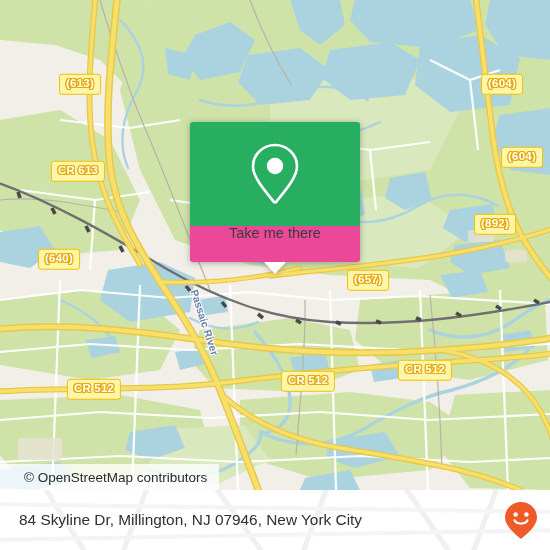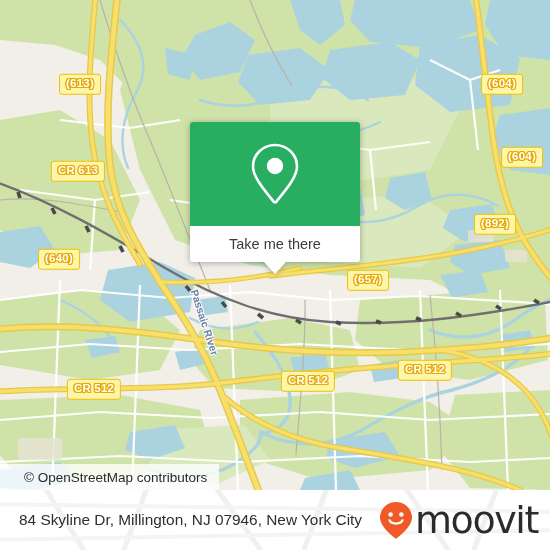--- a/index.html
+++ b/index.html
@@ -84,25 +84,25 @@
   #popup-head {
     background: #27ae60;
     height: 104px;
     border-radius: 3px 3px 0 0;
     display: flex;
     align-items: center;
     justify-content: center;
   }
   #popup-head svg { display: block; }
   #popup-body {
-    background: #ffffff;
+    background: #ec4899;
     border-radius: 0 0 3px 3px;
     height: 36px;
     display: flex;
-    align-items: center;
+    align-items: flex-start;
     justify-content: center;
   }
   #popup-label {
     color: #3c3c3c;
     font-size: 14.5px;
     line-height: 1;
   }
   #popup-tip {
     position: absolute;
     left: 50%;
@@ -382,18 +382,17 @@
 
       <div id="brand">
         <span>
           <svg width="34" height="38" viewBox="0 0 34 38" aria-hidden="true">
             <path d="M17 1 C8.2 1 1 8 1 16.6 C1 25.6 12.8 34.4 16 37.2 C16.6 37.7 17.4 37.7 18 37.2 C21.2 34.4 33 25.6 33 16.6 C33 8 25.8 1 17 1 Z" fill="#ef5a28"></path>
             <circle cx="11.6" cy="13.6" r="2.25" fill="#ffffff"></circle>
             <circle cx="22.4" cy="13.6" r="2.25" fill="#ffffff"></circle>
             <path d="M10.6 19.4 C12.4 23.6 21.6 23.6 23.4 19.4" fill="none" stroke="#ffffff" stroke-width="2.3" stroke-linecap="round"></path>
           </svg>
         </span>
-        <span style="font-size:38px; color:#2b2b2b; letter-spacing:-1.4px; line-height:1; margin-left:2px; font-family:'DejaVu Sans',sans-serif;">moovit</span>
       </div>
     </div>
   </div>
 
 </div>
 
 </body></html>

